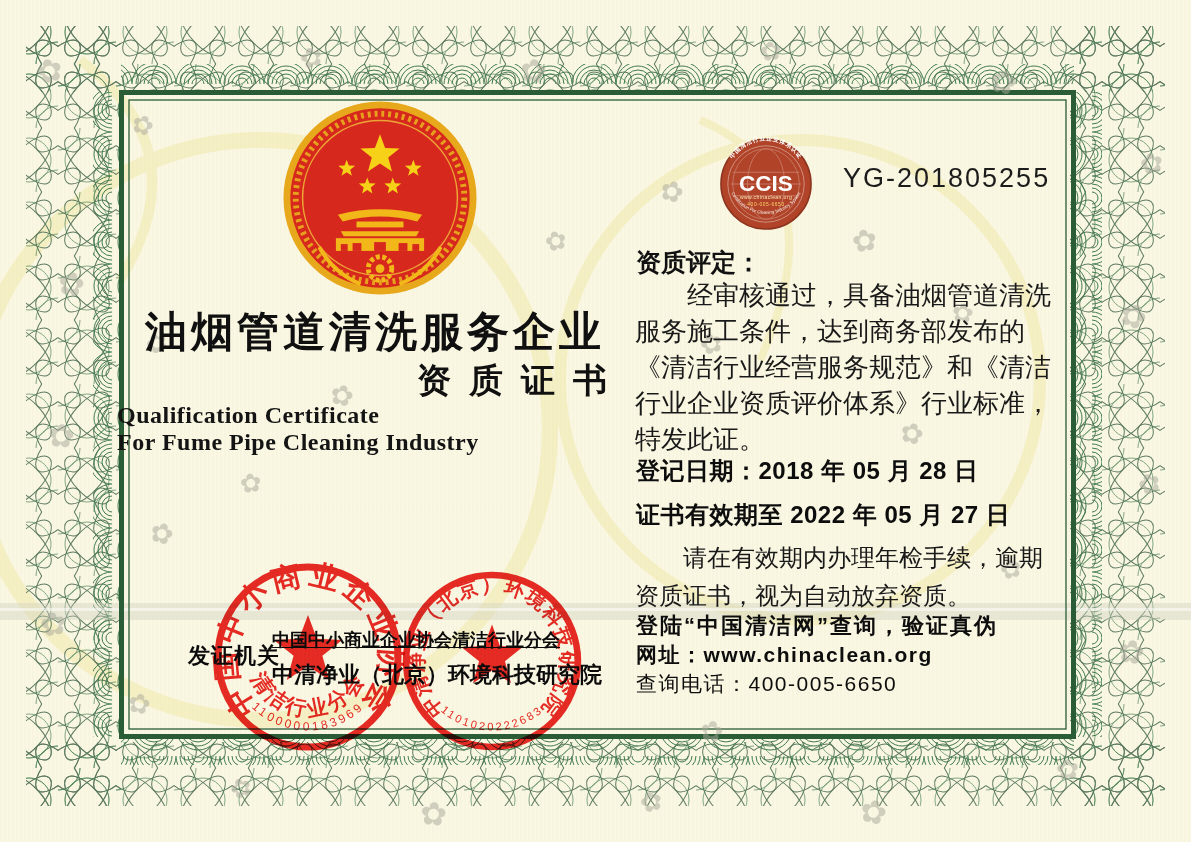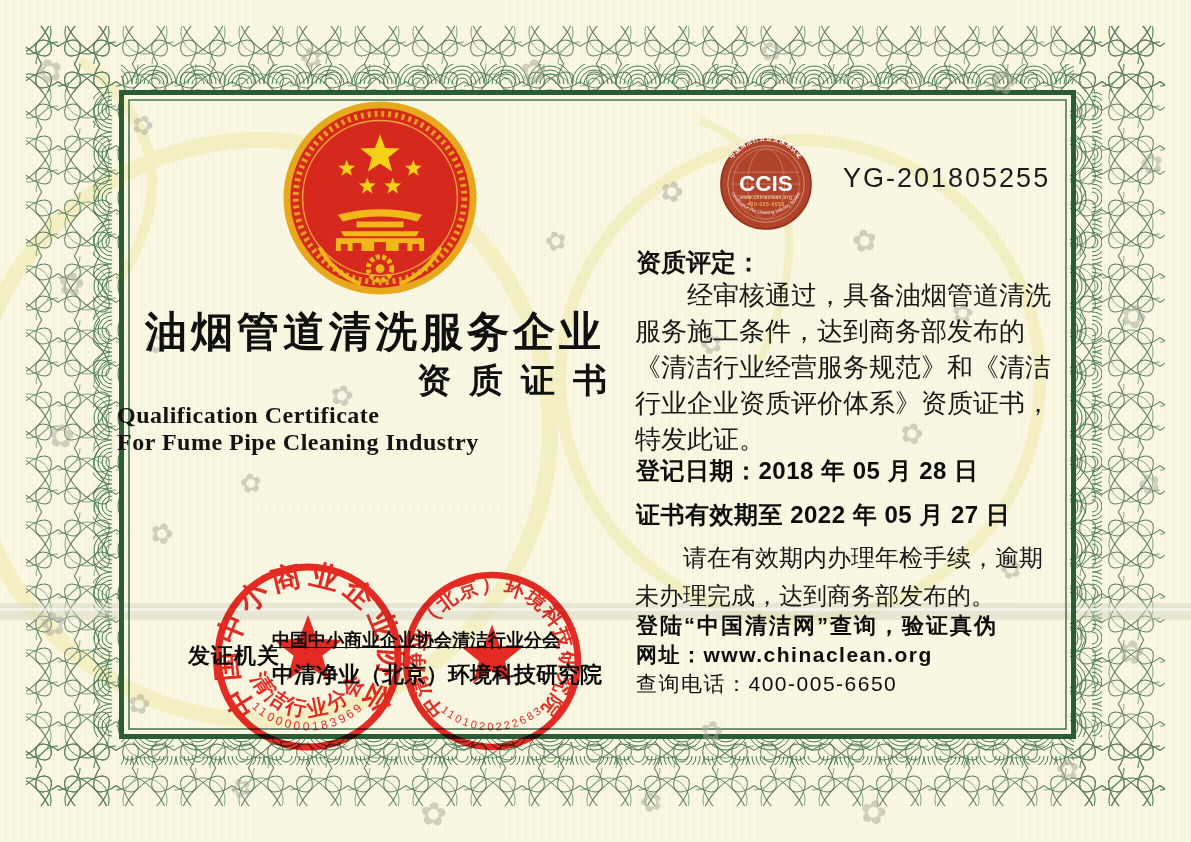--- a/index.html
+++ b/index.html
@@ -216,30 +216,30 @@
     </text>
   </svg>
 
   <div class="abs serial">YG-201805255</div>
 
   <div class="abs r-heading">资质评定：</div>
   <div class="abs r-par">
     <div class="indent">经审核通过，具备油烟管道清洗</div>
     <div>服务施工条件，达到商务部发布的</div>
     <div>《清洁行业经营服务规范》和《清洁</div>
-    <div>行业企业资质评价体系》资质证书，</div>
+    <div>行业企业资质评价体系》行业标准，</div>
     <div>特发此证。</div>
   </div>
 
   <div class="abs r-date" style="top:455px">登记日期：2018 年 05 月 28 日</div>
   <div class="abs r-date" style="top:499px">证书有效期至 2022 年 05 月 27 日</div>
 
   <div class="abs r-notice">
     <div class="indent">请在有效期内办理年检手续，逾期</div>
-    <div>未办理完成，达到商务部发布的。</div>
+    <div>资质证书，视为自动放弃资质。</div>
   </div>
 
   <div class="abs v2">网址：www.chinaclean.org</div>
   <div class="abs v1">登陆“中国清洁网”查询，验证真伪</div>
   <div class="abs v3">查询电话：400-005-6650</div>
 
   <svg class="stamp stamp-left" viewBox="0 0 196 196">
     <defs>
       <path id="stLring" d="M 47,149 A 72,72 0 1 1 149,149" fill="none"></path>
       <path id="stLinner" d="M 47,129 A 61,61 0 0 0 149,129" fill="none"></path>

